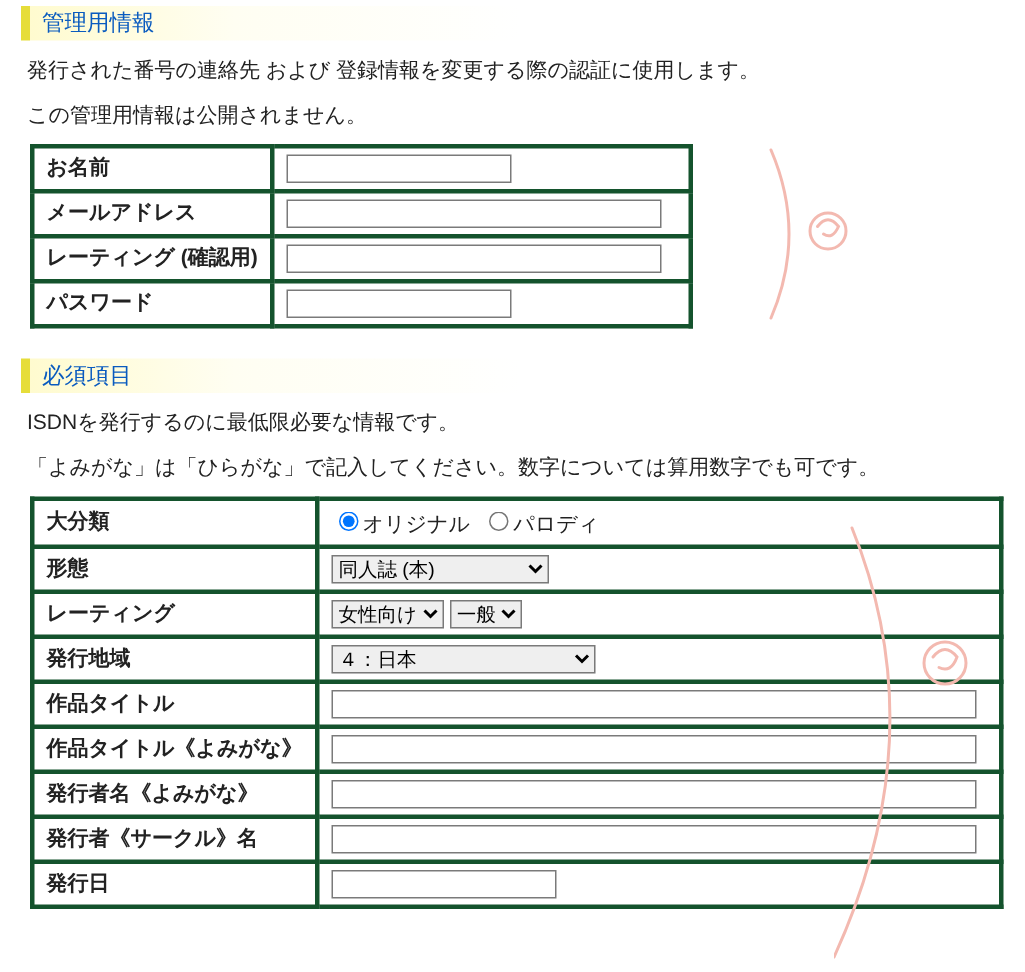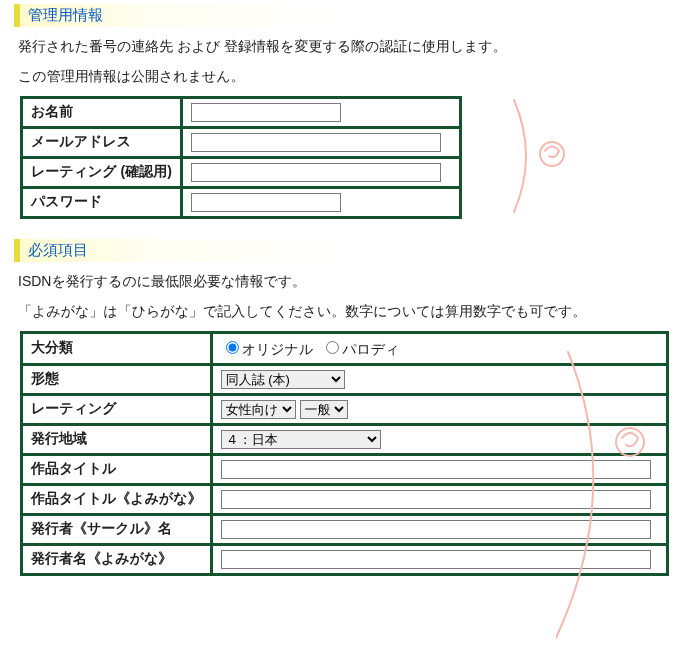--- a/index.html
+++ b/index.html
@@ -131,66 +131,72 @@
         <input type="radio" name="cat" checked="" style=""><span>オリジナル</span>
       </label>
       <label>
         <input type="radio" name="cat" style=""><span>パロディ</span>
       </label>
     </td>
   </tr>
   <tr>
     <th>形態</th>
     <td>
-      <select style="width:124px">
+      <select style="width:145px">
         <option>同人誌 (本)</option>
       </select>
     </td>
   </tr>
   <tr>
     <th>レーティング</th>
     <td>
       <select>
         <option>女性向け</option>
       </select>
       <select>
         <option>一般</option>
       </select>
     </td>
   </tr>
   <tr>
     <th>発行地域</th>
     <td>
-      <select style="width:160px">
+      <select style="width:176px">
         <option>４：日本</option>
       </select>
     </td>
   </tr>
   <tr>
     <th>作品タイトル</th>
     <td>
       <input type="text" class="w-430" style="">
     </td>
   </tr>
   <tr>
     <th>作品タイトル《よみがな》</th>
     <td>
       <input type="text" class="w-430" style="">
     </td>
   </tr>
   <tr>
+    <th>発行者名《よみがな》</th>
+    <td>
+      <input type="text" class="w-430" style="">
+    </td>
+  </tr>
+  <tr>
     <th>発行者《サークル》名</th>
     <td>
       <input type="text" class="w-430" style="">
     </td>
   </tr>
   <tr>
-    <th>発行者名《よみがな》</th>
-    <td>
-      <input type="text" class="w-430" style="">
+    <th>発行日</th>
+    <td>
+      <input type="text" class="w-150" style="">
     </td>
   </tr>
 </tbody>
   </table>
 
 <div class="deco" style="left:556px; top:350px;">
   <svg width="110" height="290" viewBox="0 0 110 290">
     <path d="M12 2 Q68 140 0 288" fill="none" stroke="#f3b9b0" stroke-width="2" stroke-linecap="round"></path>
     <g transform="translate(74,92)" stroke="#f3b9b0" stroke-width="2" fill="none" stroke-linecap="round">
       <circle cx="0" cy="0" r="14"></circle>

